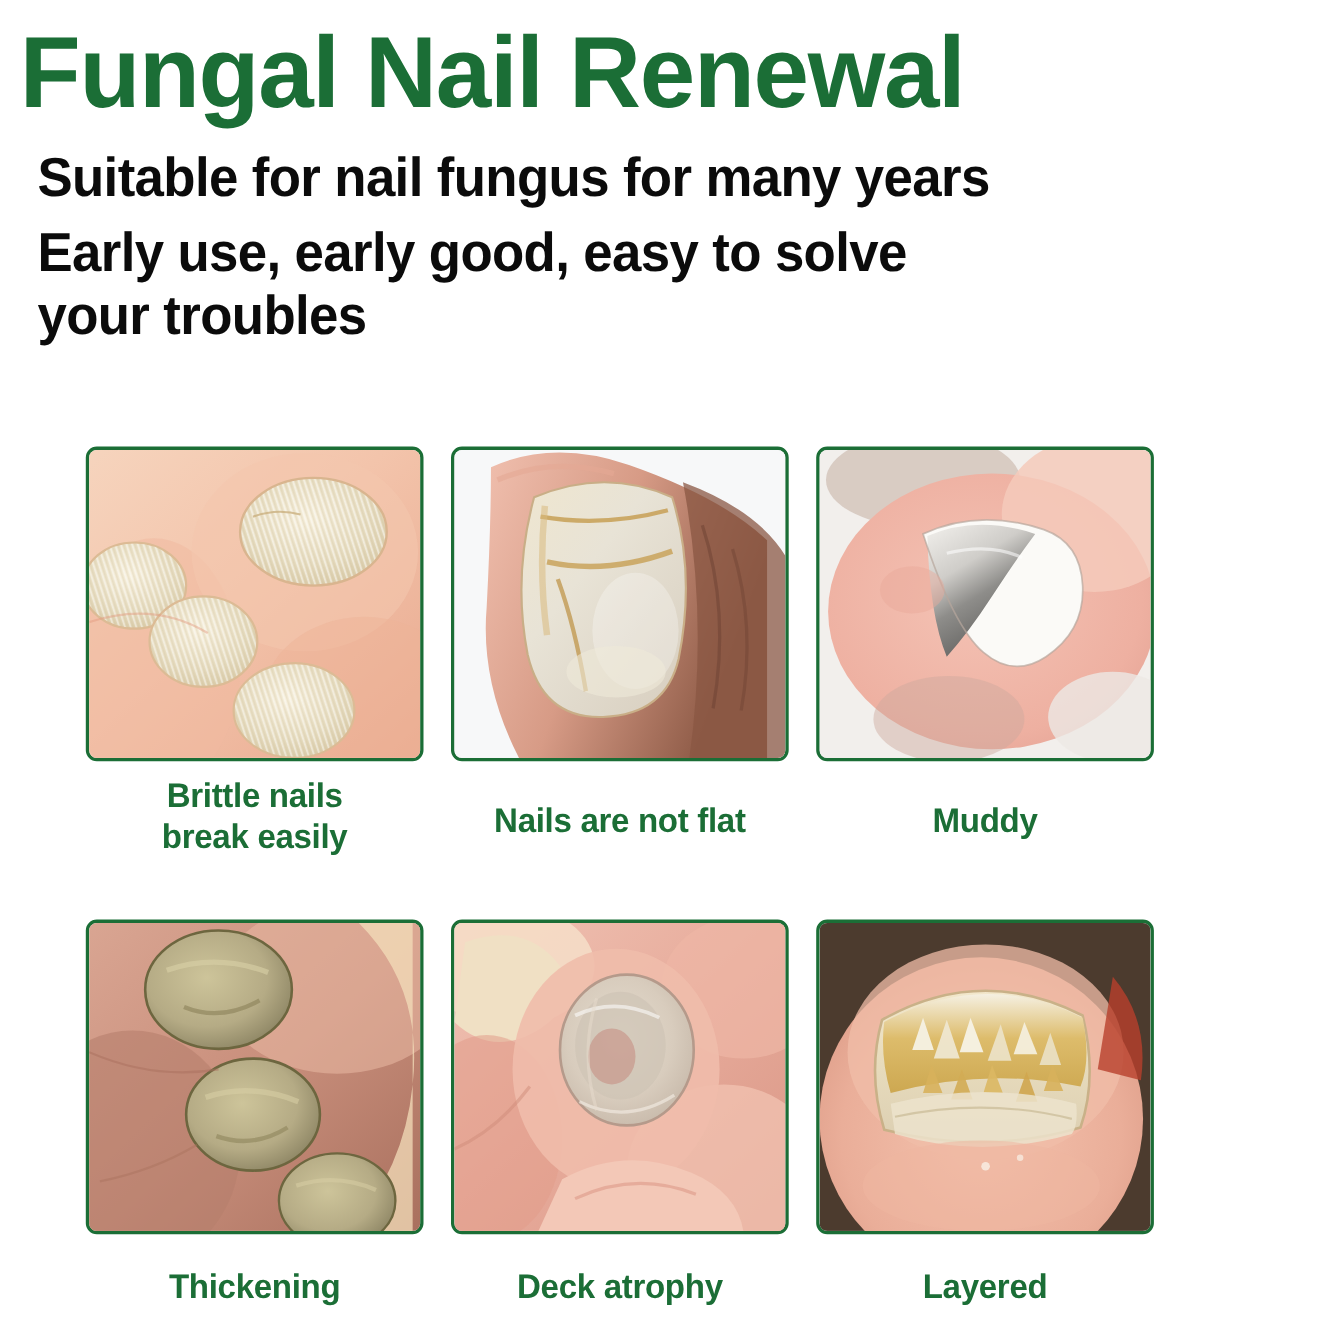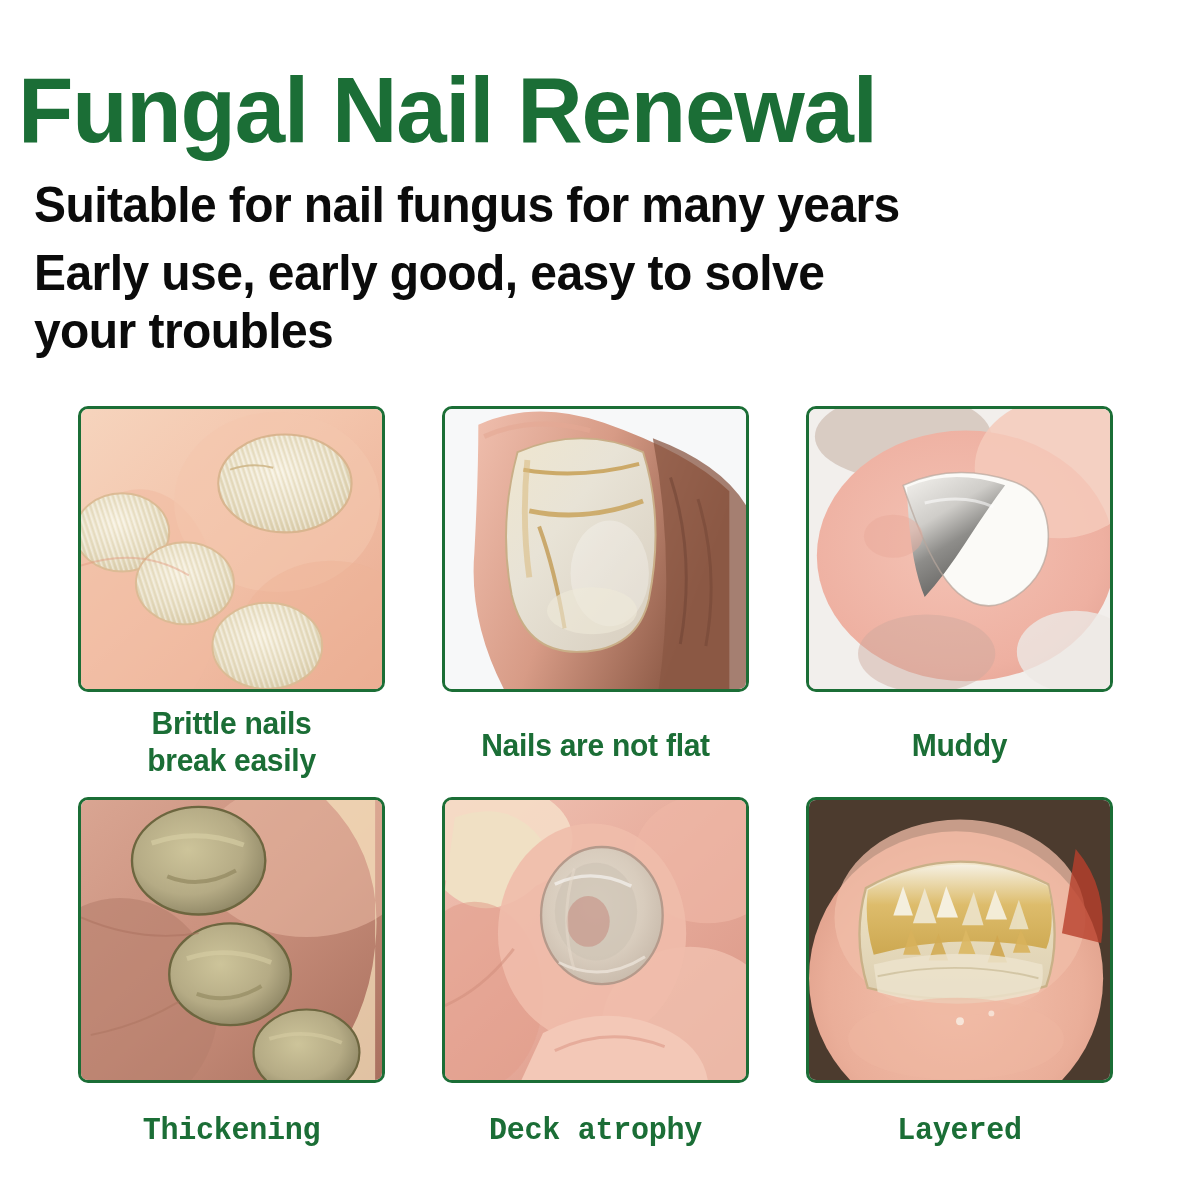--- a/index.html
+++ b/index.html
@@ -21,21 +21,20 @@
     height: 1200px;
     background: #ffffff;
   }
 
   
   .headline {
     position: absolute;
     left: 18px;
     top: 22px;
     width: 1170px;
-    margin-top: 44px;
   }
   .title {
     font-size: 92px;
     line-height: 0.97;
     font-weight: 700;
     color: #1b6e36;
     letter-spacing: -1.2px;
     white-space: nowrap;
     font-stretch: condensed;
     transform: scaleX(0.985);
@@ -68,27 +67,27 @@
   
   .grid {
     position: absolute;
     left: 78px;
     top: 406px;
     width: 1036px;
     display: grid;
     grid-template-columns: 307px 307px 307px;
     column-gap: 57px;
     row-gap: 0;
+    gap: 25px;
   }
   .cell {
     width: 307px;
   }
   .cell.row-bottom {
-    margin-top: 18px;
-    font-family: Liberation Mono, monospace;
+    margin-top: 32px;
   }
   .thumb {
     width: 307px;
     height: 286px;
     border: 3px solid #1b6e36;
     border-radius: 10px;
     box-sizing: border-box;
     overflow: hidden;
     position: relative;
     background: #f4f4f4;

